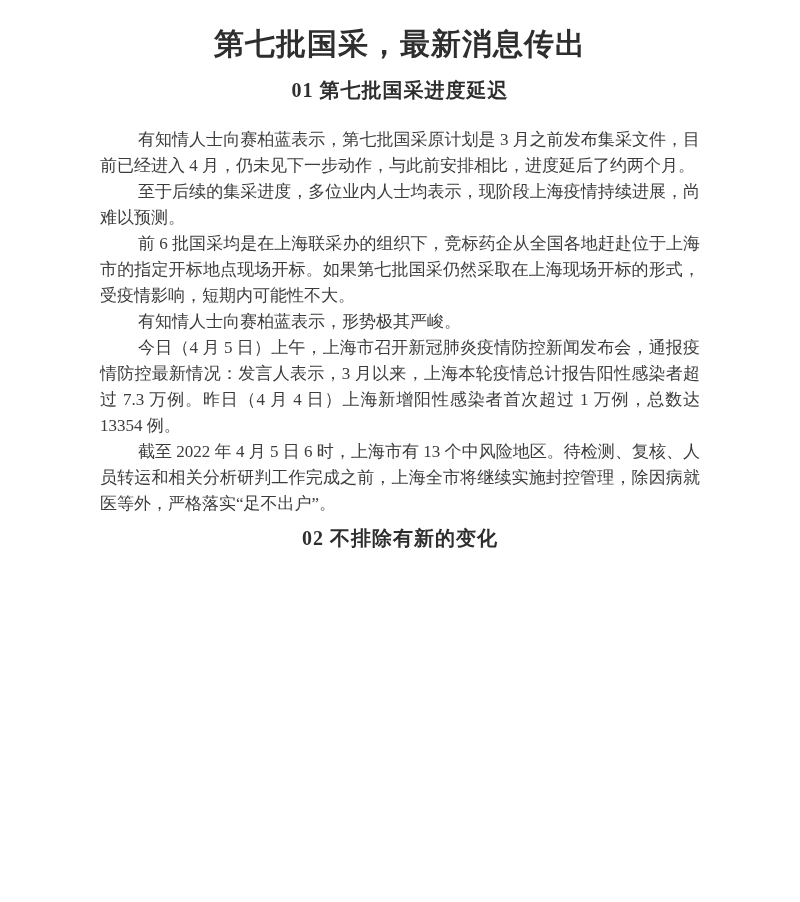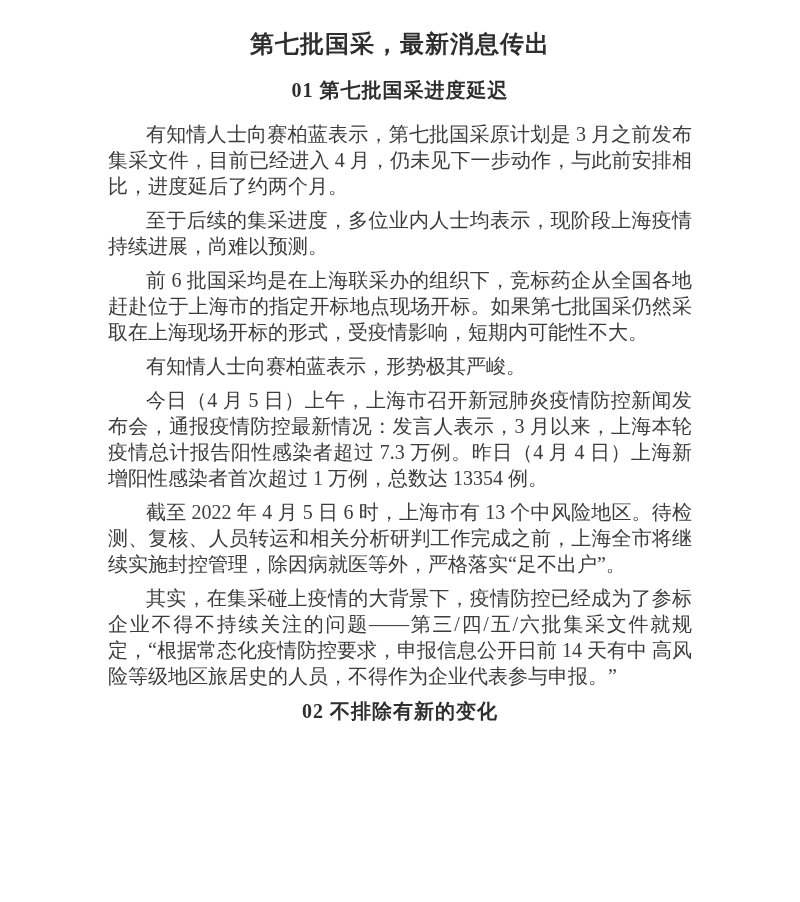--- a/index.html
+++ b/index.html
@@ -16,44 +16,44 @@
   }
   .page {
     box-sizing: border-box;
     width: 800px;
     height: 902px;
     padding: 0 100px;
     background: #ffffff;
   }
   .doc-title {
     margin: 28px 0 0 0;
-    font-size: 24px;
+    font-size: 30px;
     line-height: 32px;
     font-weight: bold;
     text-align: center;
     color: #2e2e2e;
     letter-spacing: 1px;
   }
   .section-heading {
     font-size: 20px;
     line-height: 28px;
     font-weight: bold;
     text-align: center;
     color: #2e2e2e;
     letter-spacing: 1px;
   }
   .section-heading.first {
-    margin: 16px 0 17px 0;
+    margin: 16px 0 23px 0;
   }
   .section-heading.second {
     margin: 7px 0 5px 0;
   }
   .body-text p {
-    margin: 8px;
-    font-size: 20px;
+    margin: 0;
+    font-size: 17px;
     line-height: 26px;
     text-align: justify;
     text-justify: inter-ideograph;
     text-indent: 38px;
     color: #3c3c3c;
   }
 </style>
 </head>
 <body>
 
@@ -63,18 +63,17 @@
 
   <h2 class="section-heading first">01 第七批国采进度延迟</h2>
 
   <div class="body-text">
     <p>有知情人士向赛柏蓝表示，第七批国采原计划是 3 月之前发布集采文件，目前已经进入 4 月，仍未见下一步动作，与此前安排相比，进度延后了约两个月。</p>
     <p>至于后续的集采进度，多位业内人士均表示，现阶段上海疫情持续进展，尚难以预测。</p>
     <p>前 6 批国采均是在上海联采办的组织下，竞标药企从全国各地赶赴位于上海市的指定开标地点现场开标。如果第七批国采仍然采取在上海现场开标的形式，受疫情影响，短期内可能性不大。</p>
     <p>有知情人士向赛柏蓝表示，形势极其严峻。</p>
     <p>今日（4 月 5 日）上午，上海市召开新冠肺炎疫情防控新闻发布会，通报疫情防控最新情况：发言人表示，3 月以来，上海本轮疫情总计报告阳性感染者超过 7.3 万例。昨日（4 月 4 日）上海新增阳性感染者首次超过 1 万例，总数达 13354 例。</p>
     <p>截至 2022 年 4 月 5 日 6 时，上海市有 13 个中风险地区。待检测、复核、人员转运和相关分析研判工作完成之前，上海全市将继续实施封控管理，除因病就医等外，严格落实“足不出户”。</p>
-    <p>其实，在集采碰上疫情的大背景下，疫情防控已经成为了参标企业不得不持续关注的问题——第三/四/五/六批集采文件就规定，“根据常态化疫情防控要求，申报信息公开日前 14 天有中 高风险等级地区旅居史的人员，不得作为企业代表参与申报。”</p>
   </div>
 
   <h2 class="section-heading second">02 不排除有新的变化</h2>
 
 </div>
 
 </body></html>

